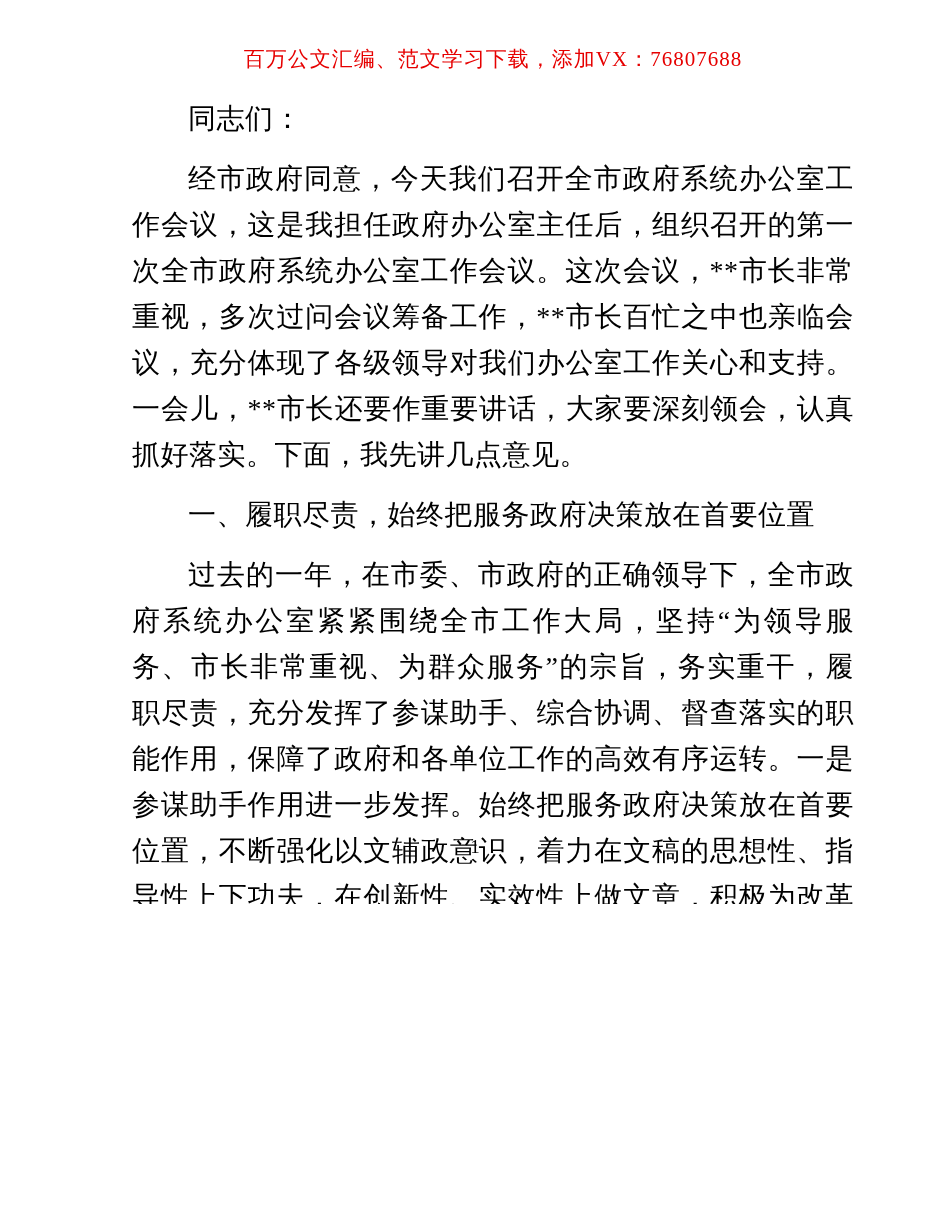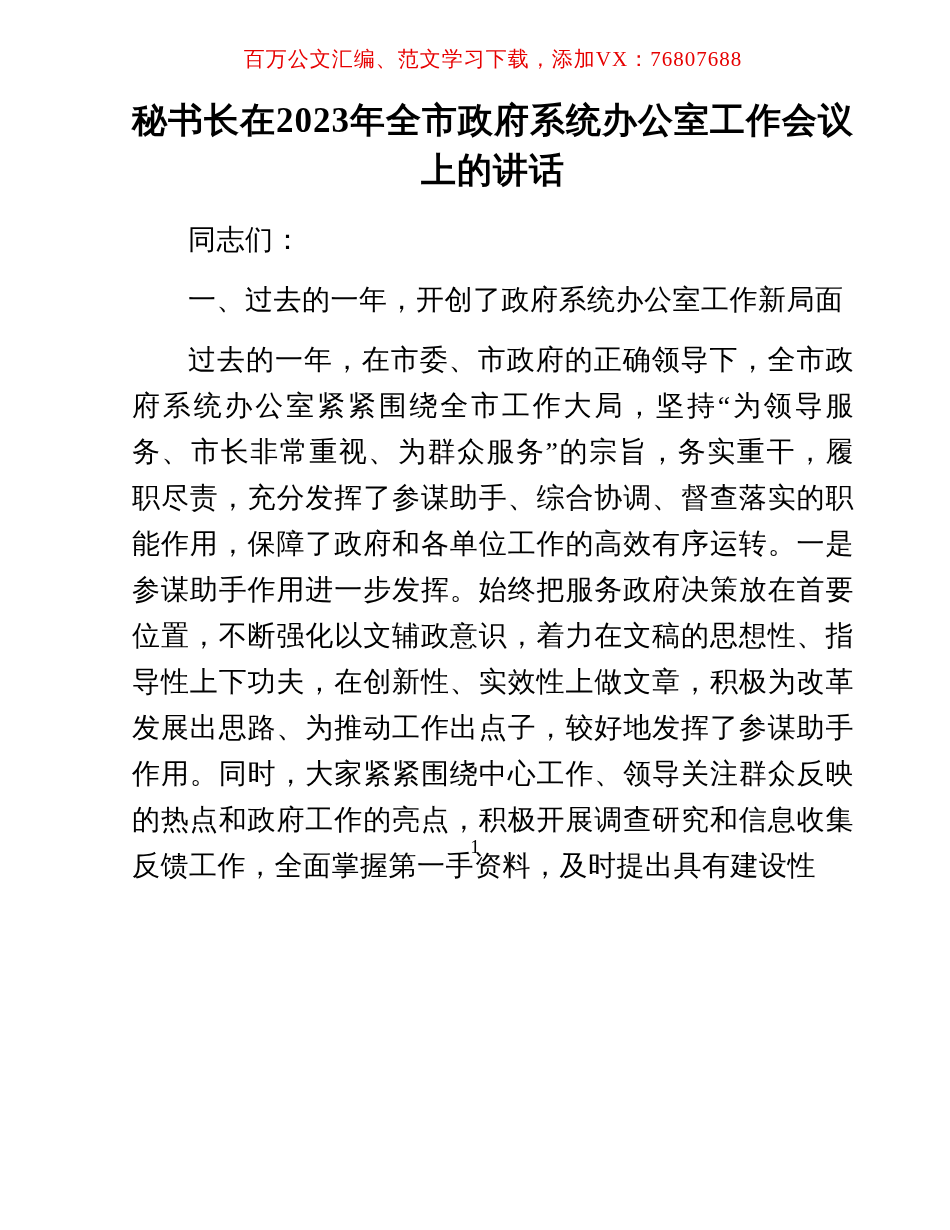--- a/index.html
+++ b/index.html
@@ -57,26 +57,26 @@
     color: #000000;
   }
 </style>
 </head>
 <body>
 
 <div class="page">
 
   <div class="header-notice" style="color: rgb(230, 0, 0);">百万公文汇编、范文学习下载，添加VX：76807688</div>
 
-  <h1 class="doc-title">秘书长在2023年全市政府系统办公室工作会议上的讲话</h1>
 
   <div class="body-block">
     <p class="salutation">同志们：</p>
 
+    <p class="body-para">经市政府同意，今天我们召开全市政府系统办公室工作会议，这是我担任政府办公室主任后，组织召开的第一次全市政府系统办公室工作会议。这次会议，**市长非常重视，多次过问会议筹备工作，**市长百忙之中也亲临会议，充分体现了各级领导对我们办公室工作关心和支持。一会儿，**市长还要作重要讲话，大家要深刻领会，认真抓好落实。下面，我先讲几点意见。</p>
 
-    <p class="section-heading">一、过去的一年，开创了政府系统办公室工作新局面</p>
+    <p class="section-heading">一、履职尽责，始终把服务政府决策放在首要位置</p>
 
     <p class="body-para">过去的一年，在市委、市政府的正确领导下，全市政府系统办公室紧紧围绕全市工作大局，坚持“为领导服务、市长非常重视、为群众服务”的宗旨，务实重干，履职尽责，充分发挥了参谋助手、综合协调、督查落实的职能作用，保障了政府和各单位工作的高效有序运转。一是参谋助手作用进一步发挥。始终把服务政府决策放在首要位置，不断强化以文辅政意识，着力在文稿的思想性、指导性上下功夫，在创新性、实效性上做文章，积极为改革发展出思路、为推动工作出点子，较好地发挥了参谋助手作用。同时，大家紧紧围绕中心工作、领导关注群众反映的热点和政府工作的亮点，积极开展调查研究和信息收集反馈工作，全面掌握第一手资料，及时提出具有建设性</p>
   </div>
 
   <div class="page-number">1</div>
 
 </div>
 
 </body></html>

